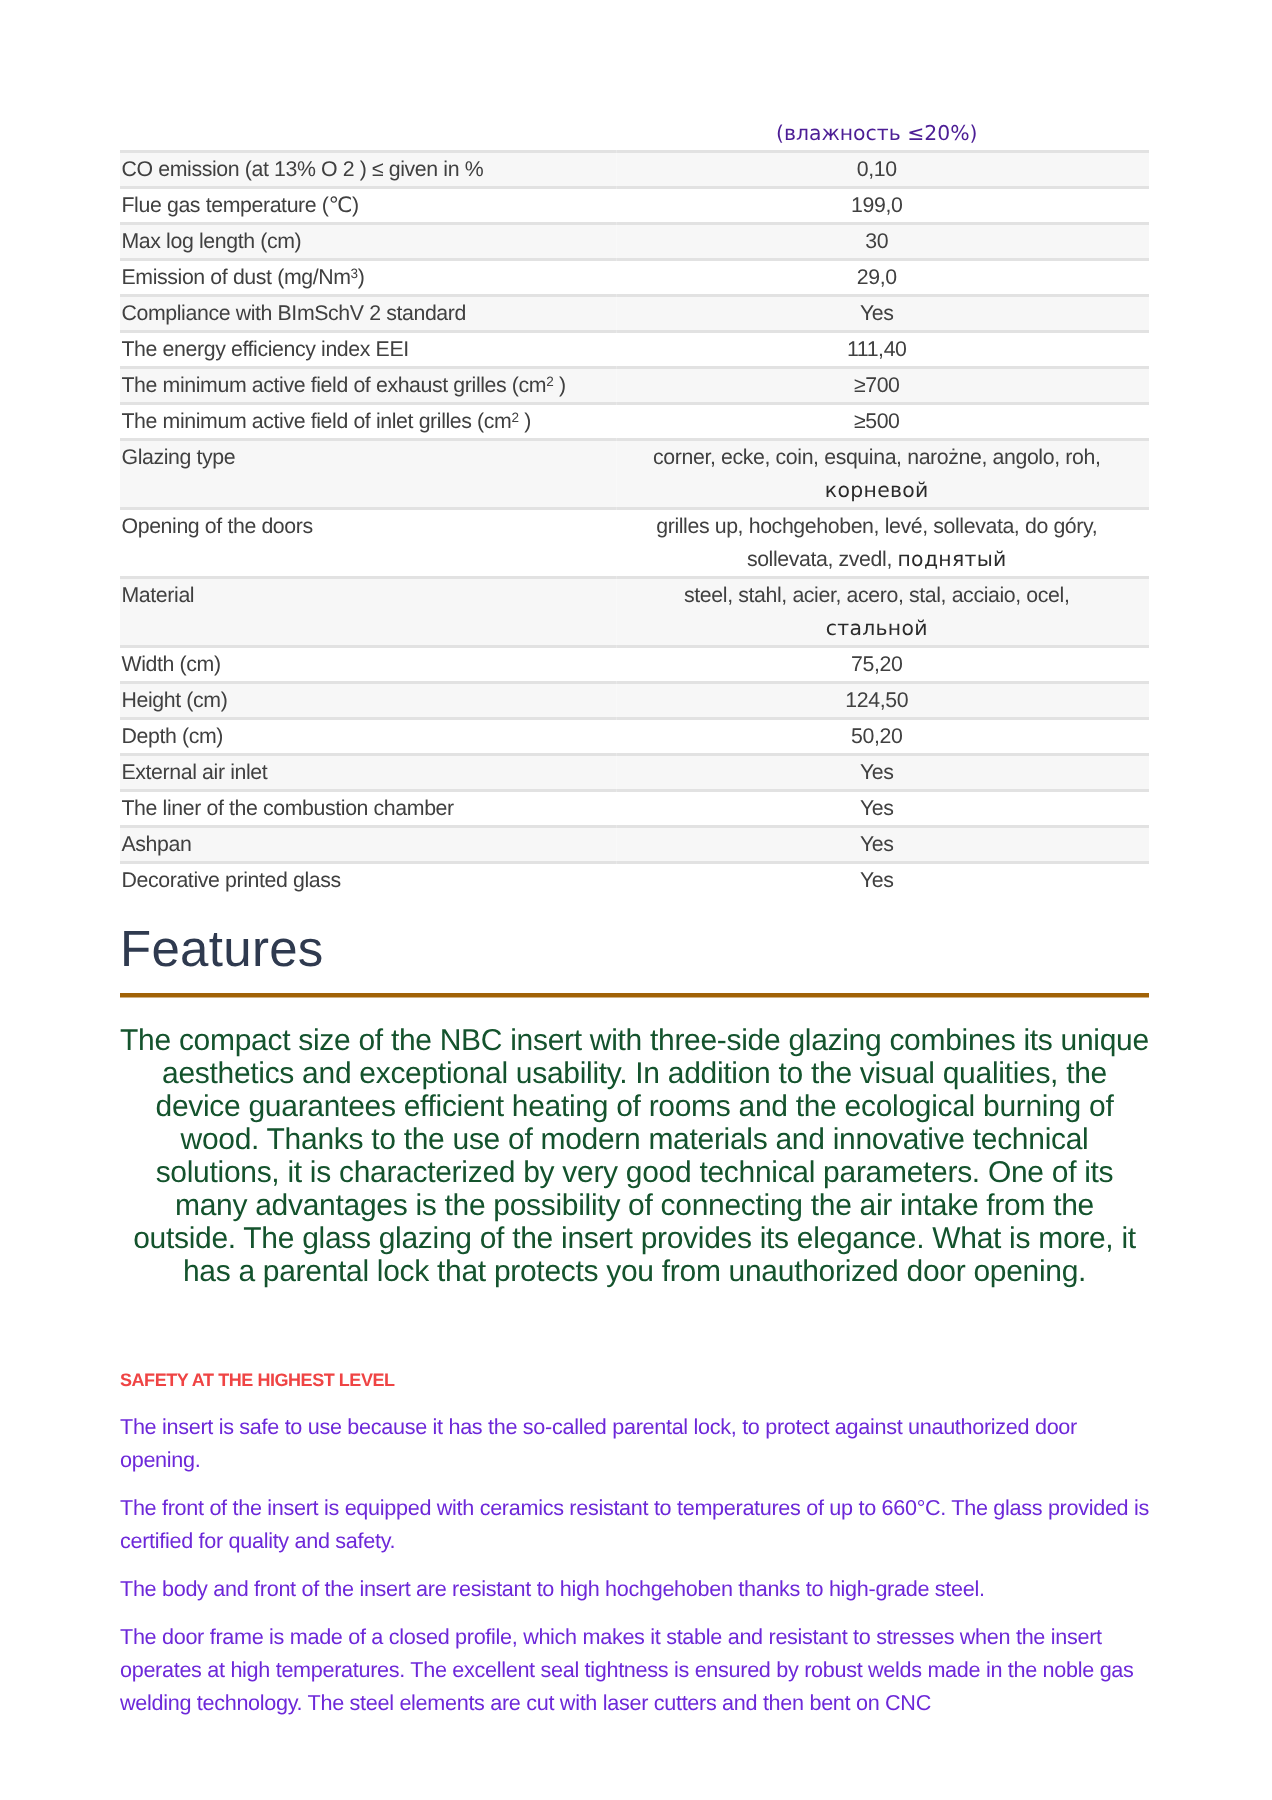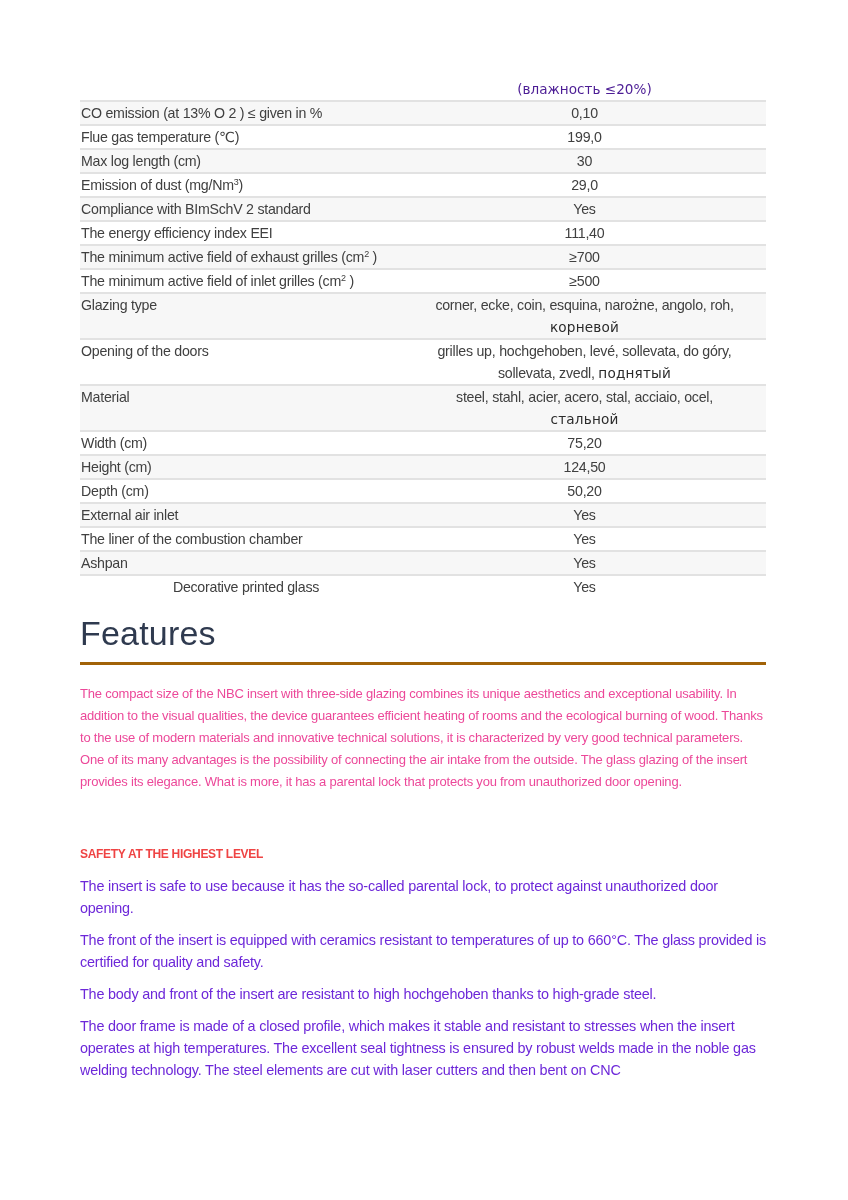--- a/index.html
+++ b/index.html
@@ -11,31 +11,31 @@
     .page { position: absolute; left: 80px; top: 78px; width: 686px; }
 
     .spec-table { width: 686px; border-collapse: collapse; font-size: 14.2px; letter-spacing: -0.25px; }
     .spec-table td { padding: 0; line-height: 22px; vertical-align: top; color: #404040; }
     .spec-table td.label { width: 330px; text-align: left; padding-left: 1px; margin-top: 34px; }
     .spec-table td.value { text-align: center; padding-right: 8px; }
     .spec-table tr.head td { border-bottom: 2px solid #e2e2e2; height: 22px; }
     .spec-table tr.head td.value { color: #4c1d95; font-family: "DejaVu Sans", sans-serif; font-size: 13.6px; letter-spacing: 0; }
     .spec-table tr.row td { border-bottom: 2px solid #e2e2e2; height: 21px; }
     .spec-table tr.row.shaded td { background: #f7f7f7; }
-    .spec-table tr.row.last td { border-bottom: none; text-align: center; }
+    .spec-table tr.row.last td { border-bottom: none; }
     .spec-table td.value.multi { line-height: 22px; }
     .cyr { font-family: "DejaVu Sans", sans-serif; font-size: 13.6px; color: #2a2a2a; letter-spacing: 0.2px; }
     sup { font-size: 9px; vertical-align: top; position: relative; top: -3px; }
 
     .features-title {
       margin: 14px 0 0 0; font-size: 34px; font-weight: normal; color: #2f3a4f;
       letter-spacing: 0.2px; line-height: 42px;
       padding-bottom: 8px; border-bottom: 3px solid #a16207;
     }
-    .intro { margin: 18px 0 0 0; font-size: 13px; line-height: 22px; color: #ec4899; letter-spacing: -0.2px; }
+    .intro { margin: 18px 0 0 0; font-size: 20px; line-height: 22px; color: #14532d; letter-spacing: -0.2px; text-align: center; }
     .sub-heading { margin: 50px 0 0 0; font-size: 12px; font-weight: bold; color: #ef4444; letter-spacing: -0.3px; line-height: 22px; }
     .para { margin: 10px 0 0 0; font-size: 14.4px; line-height: 22px; color: #6d28d9; letter-spacing: -0.2px; }
   </style>
 </head>
 <body>
 
 <div class="page">
   <table class="spec-table">
     <tbody id="spec-body">
       <tr class="head">

